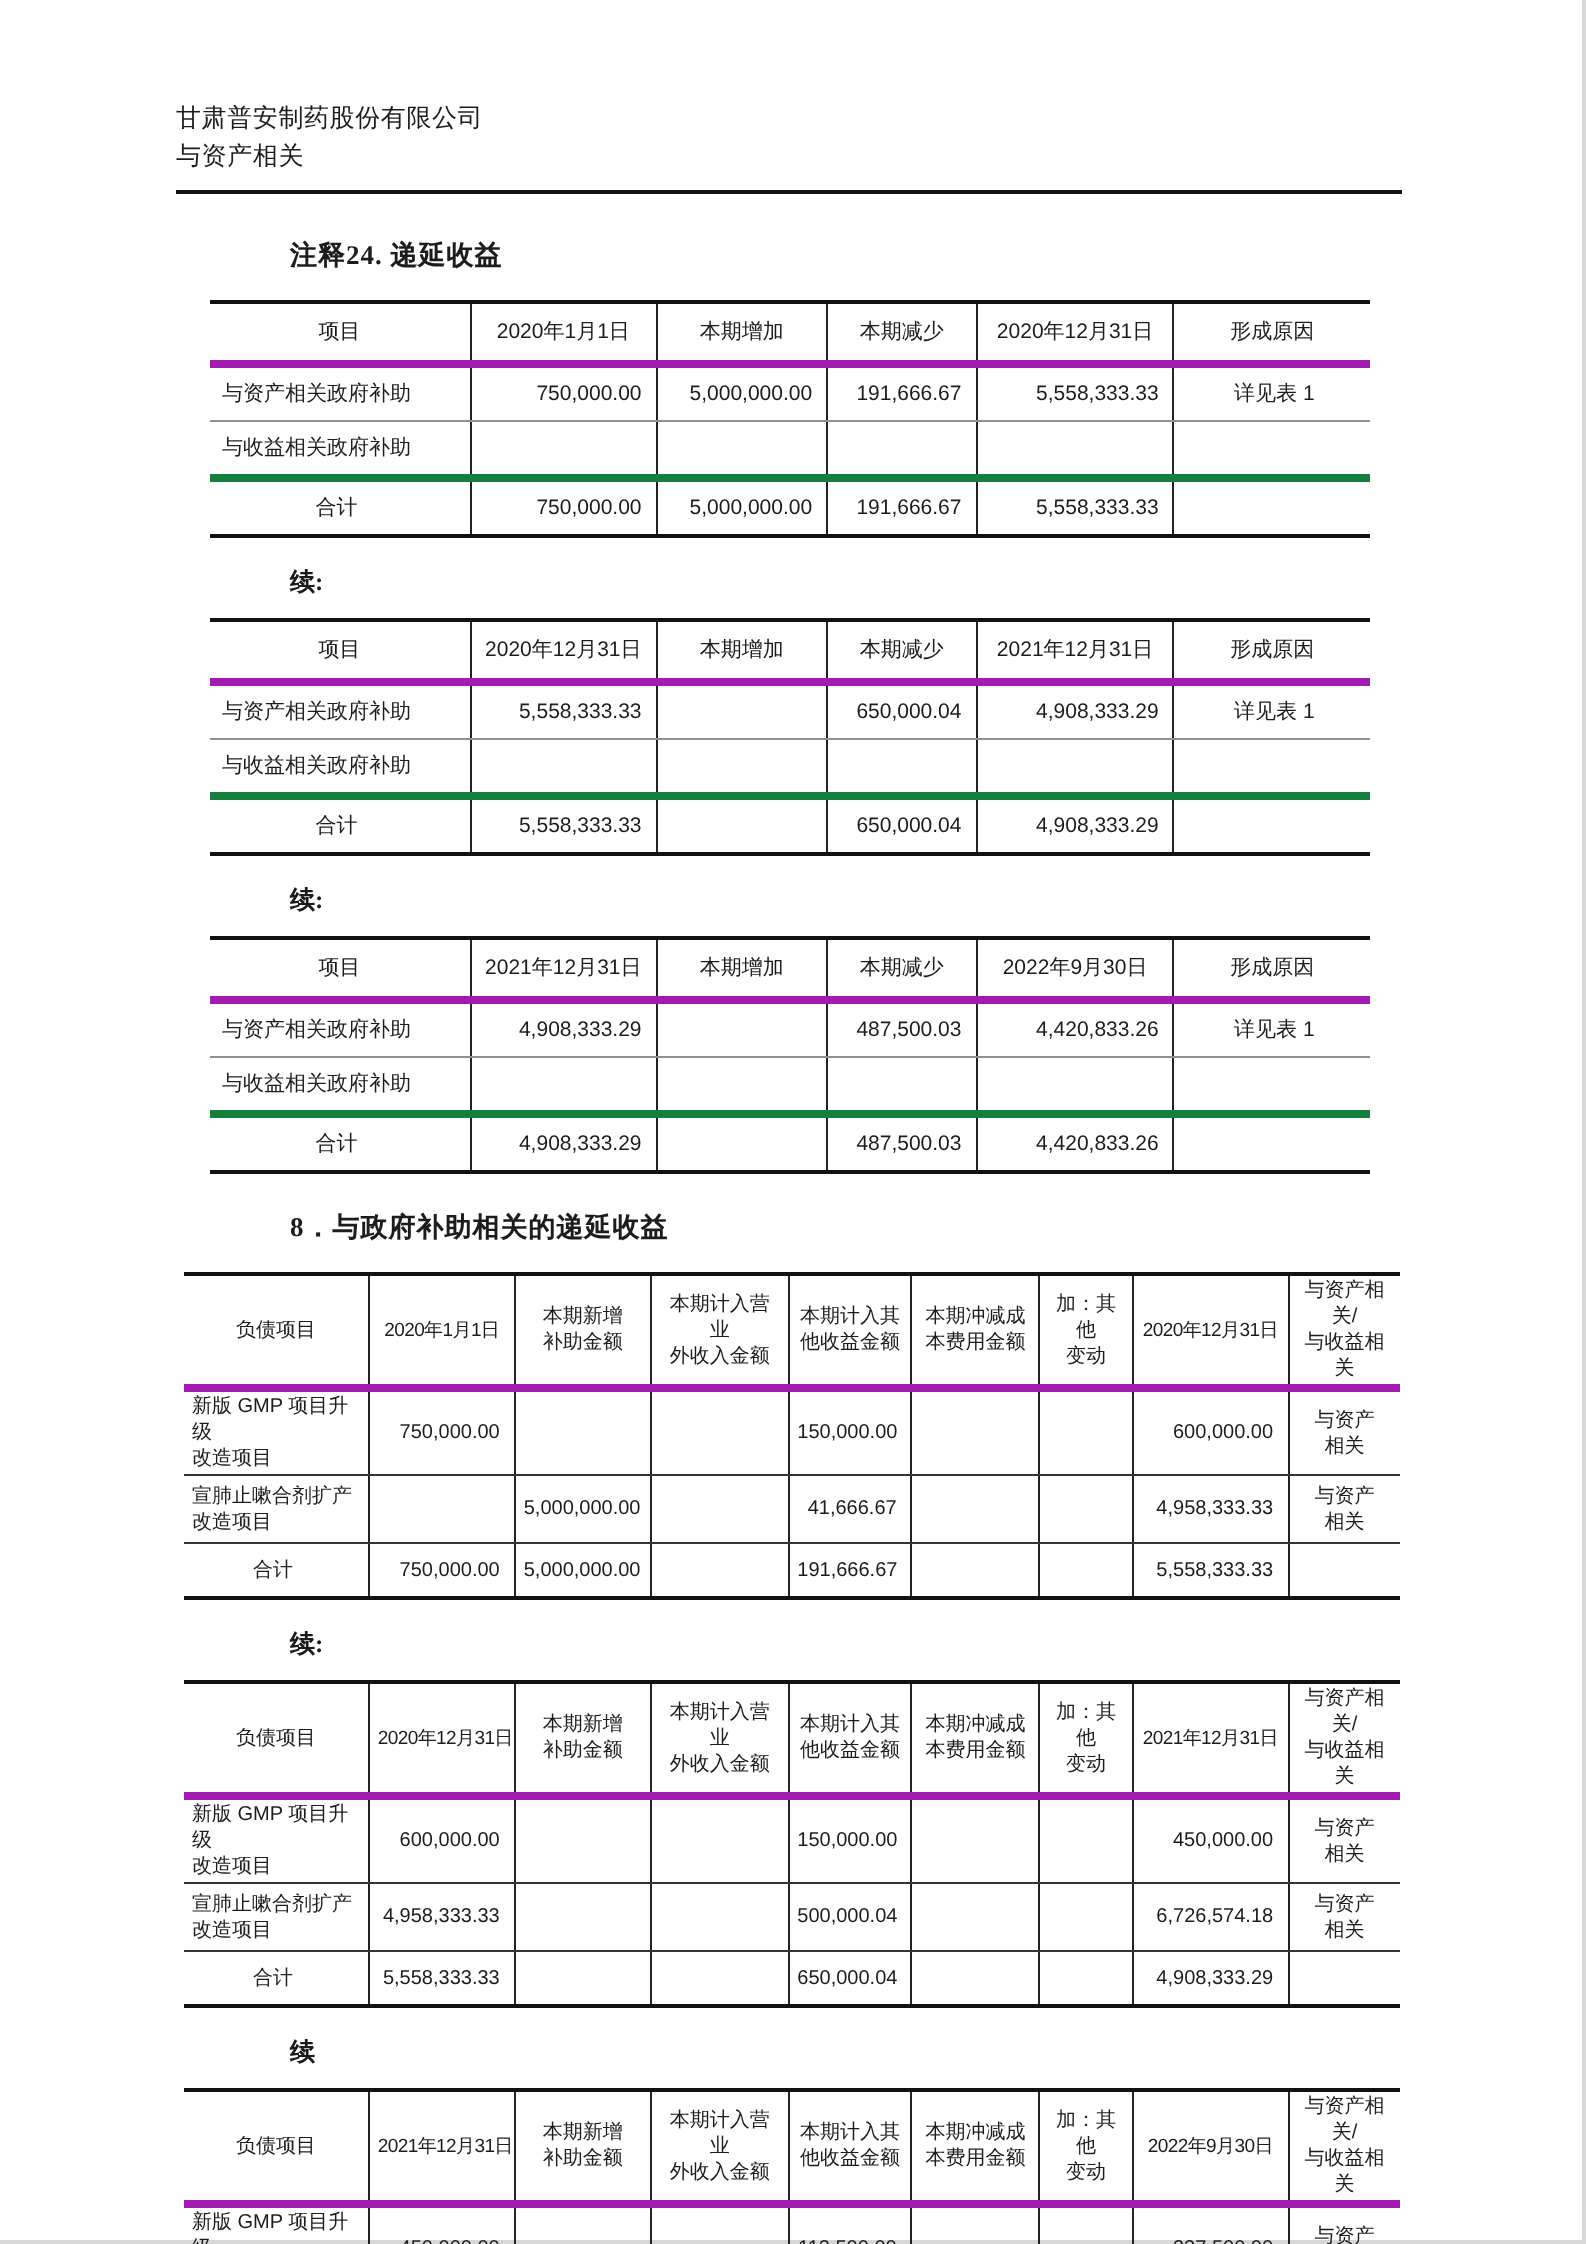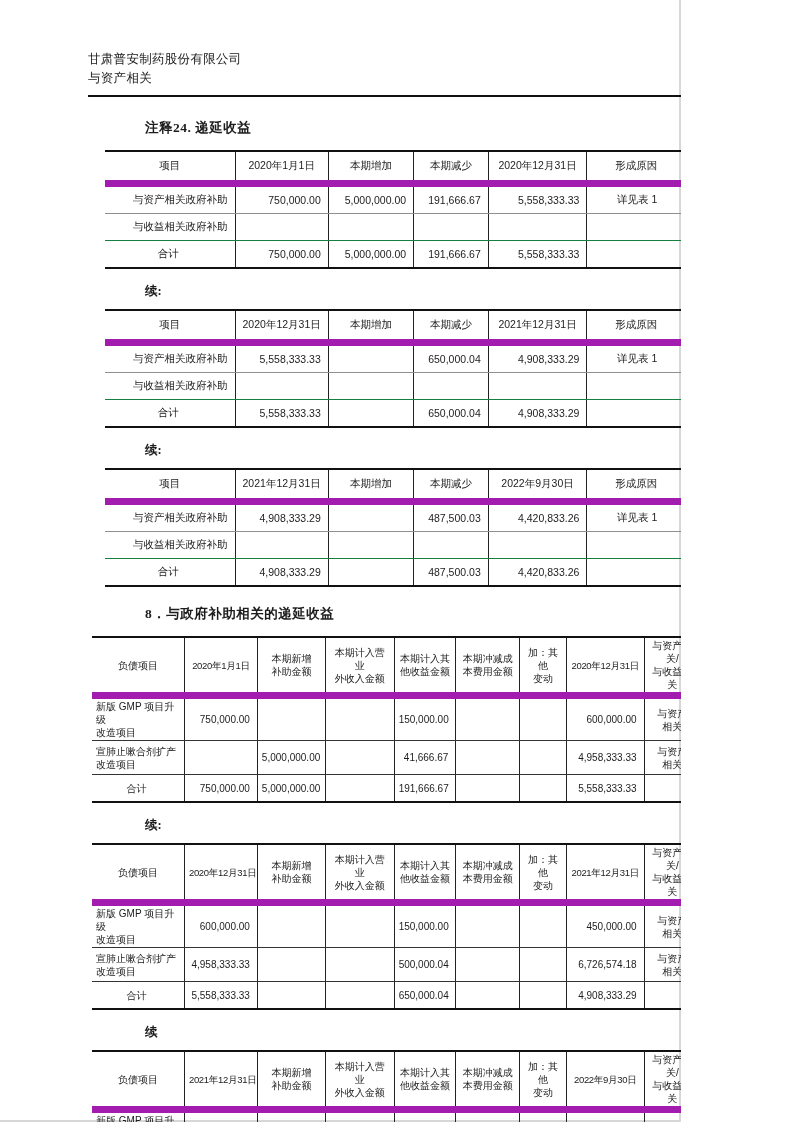--- a/index.html
+++ b/index.html
@@ -1,18 +1,18 @@
 <!DOCTYPE html>
 <html><head>
 <meta charset="utf-8">
 <style>
   html,body{margin:0;padding:0;background:#ffffff;}
   .page{
     position:relative;
-    width:681px;height:1122px;
+    width:793px;height:1122px;
     background:#ffffff;
     overflow:hidden;
     box-shadow: inset -2px 0 0 #d7d7d7, inset 0 -2px 0 #d7d7d7;
     font-family:"Liberation Serif","DejaVu Serif",serif;
     color:#1c1c1c;
   }
   .content{ margin-left:88px; width:614px; padding-top:50px; }
 
   
   .doc-header{ font-size:12.5px; line-height:19px; letter-spacing:0.3px; }
@@ -23,30 +23,30 @@
   .cont-label{ margin:14px 0 9px 57px; font-size:12.5px; font-weight:600; }
 
   
   table.fintab{
     border-collapse:collapse; table-layout:fixed;
     border-top:2px solid #111; border-bottom:2px solid #111;
     font-family:"Liberation Sans","DejaVu Sans",sans-serif;
   }
   .fintab th,.fintab td{ border-left:1px solid #222; padding:1px 4px; overflow:hidden; vertical-align:middle; }
   .fintab th:first-child,.fintab td:first-child{ border-left:none; }
-  .fintab thead th{ border-bottom:7px solid #a21caf; text-align:center; font-weight:normal; white-space:pre-line;margin-top:12px; }
+  .fintab thead th{ border-bottom:4px solid #a21caf; text-align:center; font-weight:normal; white-space:pre-line;margin-top:12px; }
   .fintab td{ text-align:right; padding-right:7px; }
 
   
   table.sumtab{ width:580px; margin-left:17px; font-size:10.5px; }
   .sumtab thead th{ height:26px; white-space:nowrap; font-size:10.5px; }
   .sumtab tbody td{ height:24px; border-bottom:1px solid #8f8f8f; }
   .sumtab tbody tr.total td{ border-bottom:none; }
-  .sumtab tbody tr:nth-last-child(2) td{ border-bottom:1px solid #15803d; }
-  .sumtab td:first-child{ text-align:right; padding-left:6px; }
+  .sumtab tbody tr:nth-last-child(2) td{ border-bottom:4px solid #15803d; }
+  .sumtab td:first-child{ text-align:left; padding-left:6px; }
   .sumtab tr.total td:first-child{ text-align:center; padding-left:4px; }
   .sumtab td:last-child{ text-align:center; padding-left:9px; }
   .sumtab th:nth-child(1){width:23%}
   .sumtab th:nth-child(2){width:16%}
   .sumtab th:nth-child(3){width:14.5%}
   .sumtab th:nth-child(4){width:12.5%}
   .sumtab th:nth-child(5){width:17%}
   .sumtab th:nth-child(6){width:17%}
 
   

